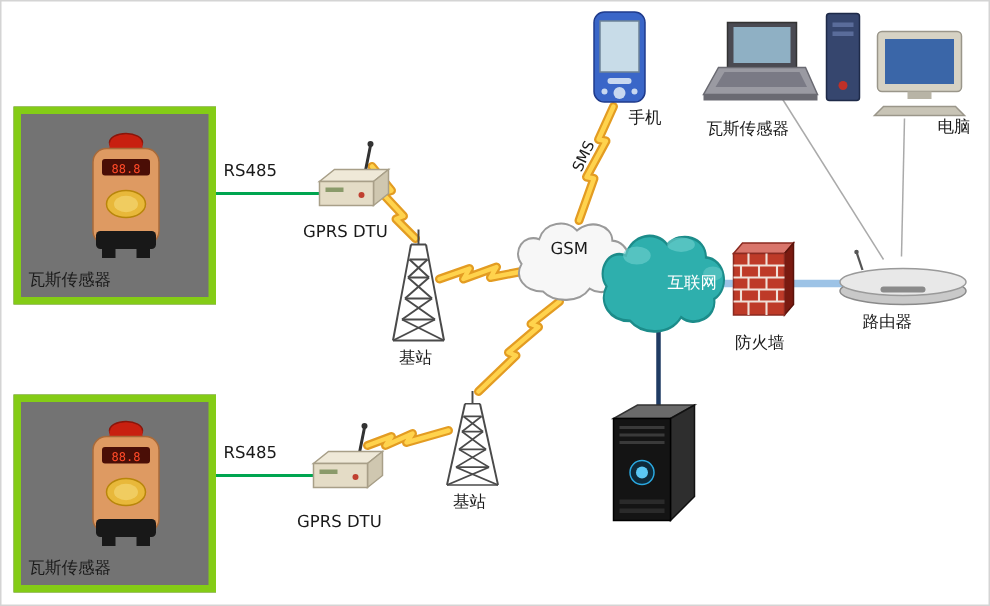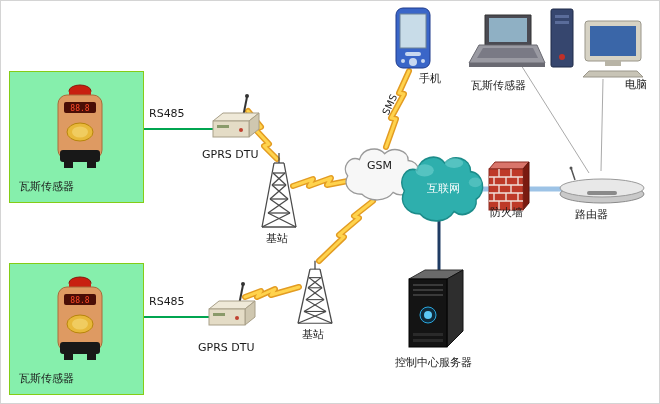--- a/index.html
+++ b/index.html
@@ -1,18 +1,18 @@
 <!DOCTYPE html>
 <html><head>
 <meta charset="utf-8">
 <style>
   *{box-sizing:border-box;margin:0;padding:0}
   body{font-family:"DejaVu Sans",sans-serif;background:#fff}
   #canvas{position:relative;width:660px;height:404px;background:#fff;border:1px solid #d4d4d4;overflow:hidden}
-  .box{position:absolute;border:1px solid #84cc16;background:#86efac;z-index:1}
+  .box{position:absolute;border:5px solid #84cc16;background:#737373;z-index:1}
   #connectors{position:absolute;left:0;top:0;z-index:2}
   .node{position:absolute;z-index:3}
   .lbl{position:absolute;font-size:11px;color:#1a1a1a;white-space:nowrap;z-index:4}
   .lbl.white{color:#ffffff}
   #sms-label{font-size:10px;transform:rotate(-65deg);transform-origin:center}
   svg{display:block}
 </style>
 </head>
 <body>
 
@@ -252,18 +252,17 @@
   <span class="lbl" style="left:148px;top:294px">RS485</span>
   <span class="lbl" style="left:201px;top:147px">GPRS  DTU</span>
   <span class="lbl" style="left:197px;top:340px">GPRS  DTU</span>
   <span class="lbl" style="left:265px;top:230px">基站</span>
   <span class="lbl" style="left:301px;top:326px">基站</span>
   <span class="lbl" style="left:366px;top:158px">GSM</span>
   <span class="lbl" id="sms-label" style="left:378px;top:98px">SMS</span>
   <span class="lbl" style="left:418px;top:70px">手机</span>
   <span class="lbl" style="left:470px;top:77px">瓦斯传感器</span>
   <span class="lbl" style="left:624px;top:76px">电脑</span>
-  <span class="lbl white" style="left:426px;top:180px">互联网</span>
-  <span class="lbl" style="left:489px;top:204px">防火墙</span>
+  <span class="lbl white" style="left:444px;top:180px">互联网</span>
+  <span class="lbl" style="left:489px;top:220px">防火墙</span>
   <span class="lbl" style="left:574px;top:206px">路由器</span>
-  <span class="lbl" style="left:394px;top:354px">控制中心服务器</span>
 
 </div>
 
 </body></html>

